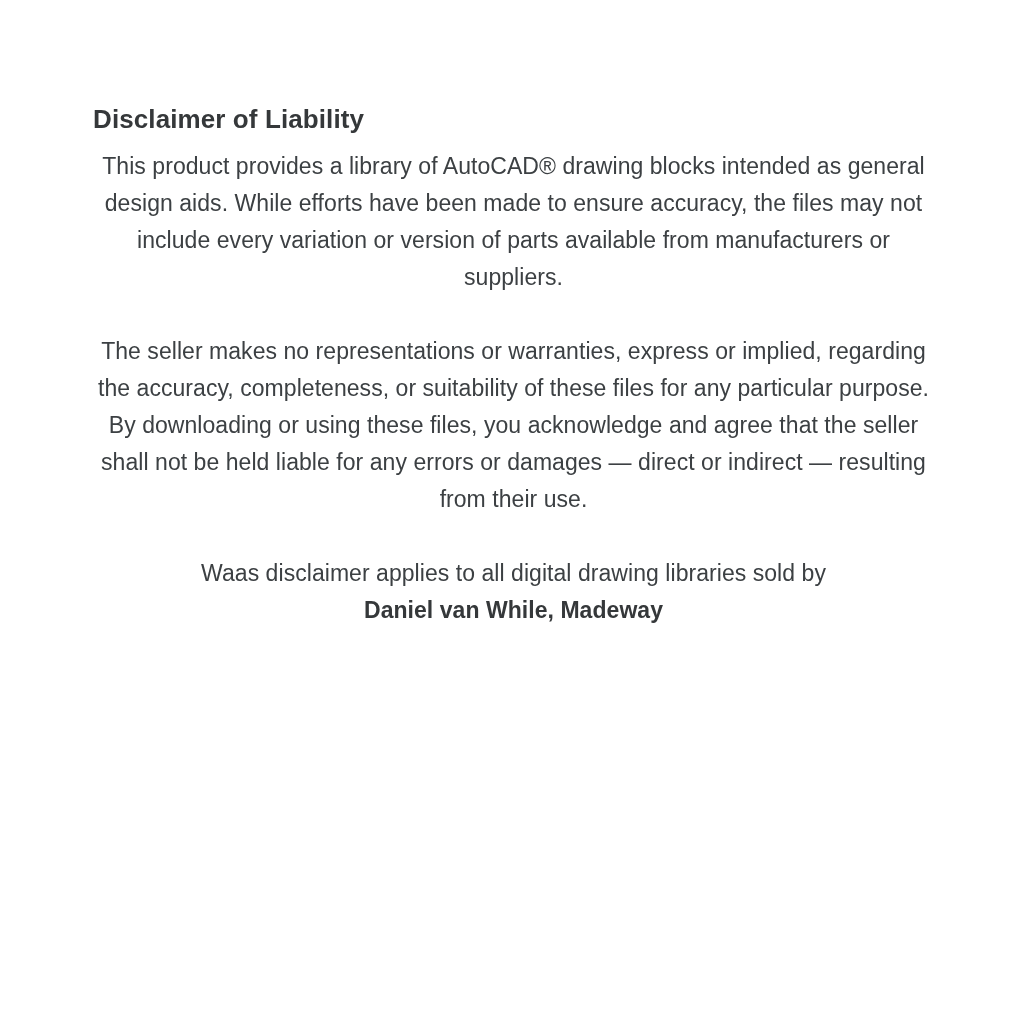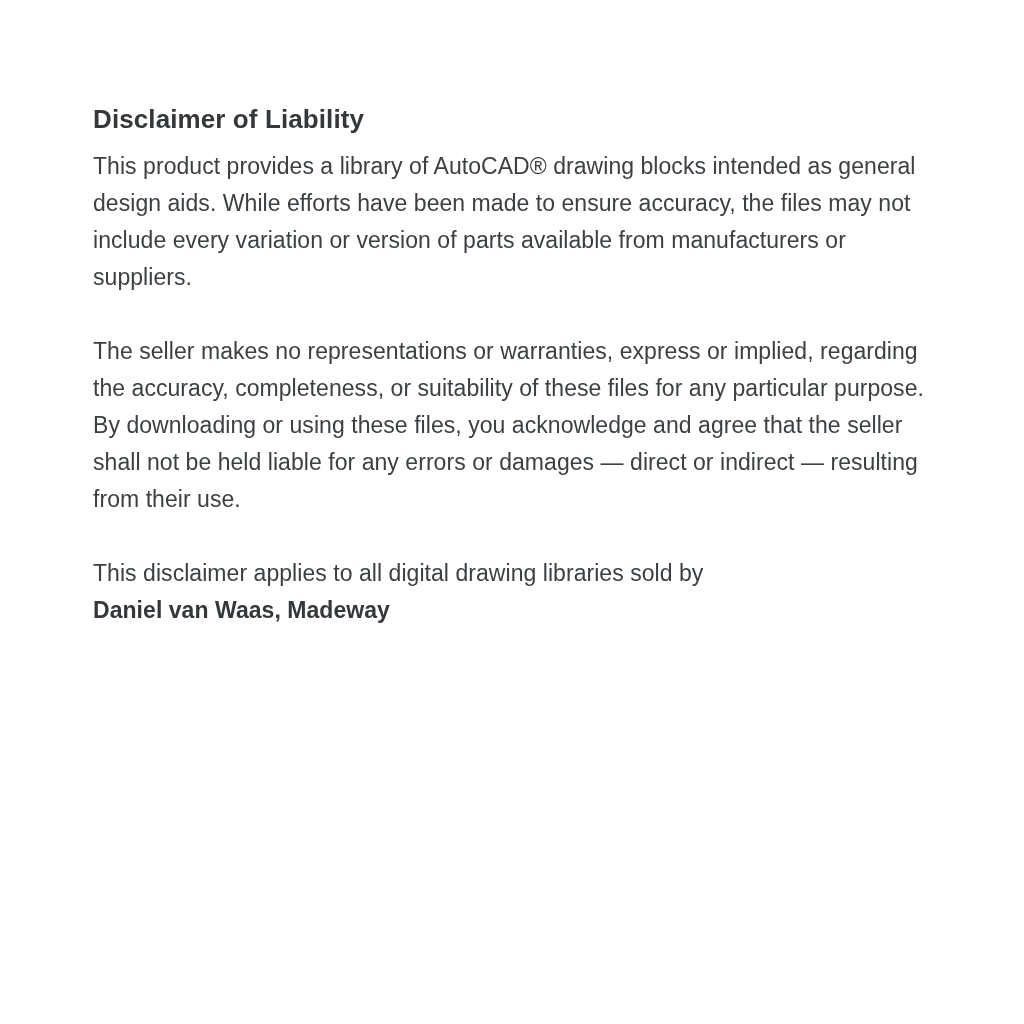--- a/index.html
+++ b/index.html
@@ -25,20 +25,21 @@
     color: #35383a;
     margin: 0 0 13px 0;
     letter-spacing: 0.1px;
   }
   .doc p {
     font-size: 23px;
     line-height: 37px;
     margin: 0 0 37px 0;
     max-width: 848px;
     letter-spacing: 0.05px;
+    text-align: center;
   }
   .closing-line {
     display: block;
   }
   .signature {
     display: block;
     font-weight: 700;
     color: #35383a;
   }
 </style>
@@ -50,18 +51,18 @@
 
     <h1 class="doc-title">Disclaimer of Liability</h1>
 
     <p>This product provides a library of AutoCAD® drawing blocks intended as general design aids. While efforts have been made to ensure accuracy, the files may not include every variation or version of parts available from manufacturers or suppliers.</p>
 
 
     <p>The seller makes no representations or warranties, express or implied, regarding the accuracy, completeness, or suitability of these files for any particular purpose. By downloading or using these files, you acknowledge and agree that the seller shall not be held liable for any errors or damages — direct or indirect — resulting from their use.</p>
 
 
     <p>
-      <span class="closing-line">This disclaimer applies to all digital drawing libraries sold by</span>
-      <span class="signature">Daniel van Waas, Madeway</span>
+      <span class="closing-line">Waas disclaimer applies to all digital drawing libraries sold by</span>
+      <span class="signature">Daniel van While, Madeway</span>
     </p>
 
   </div>
 </div>
 
 </body></html>

